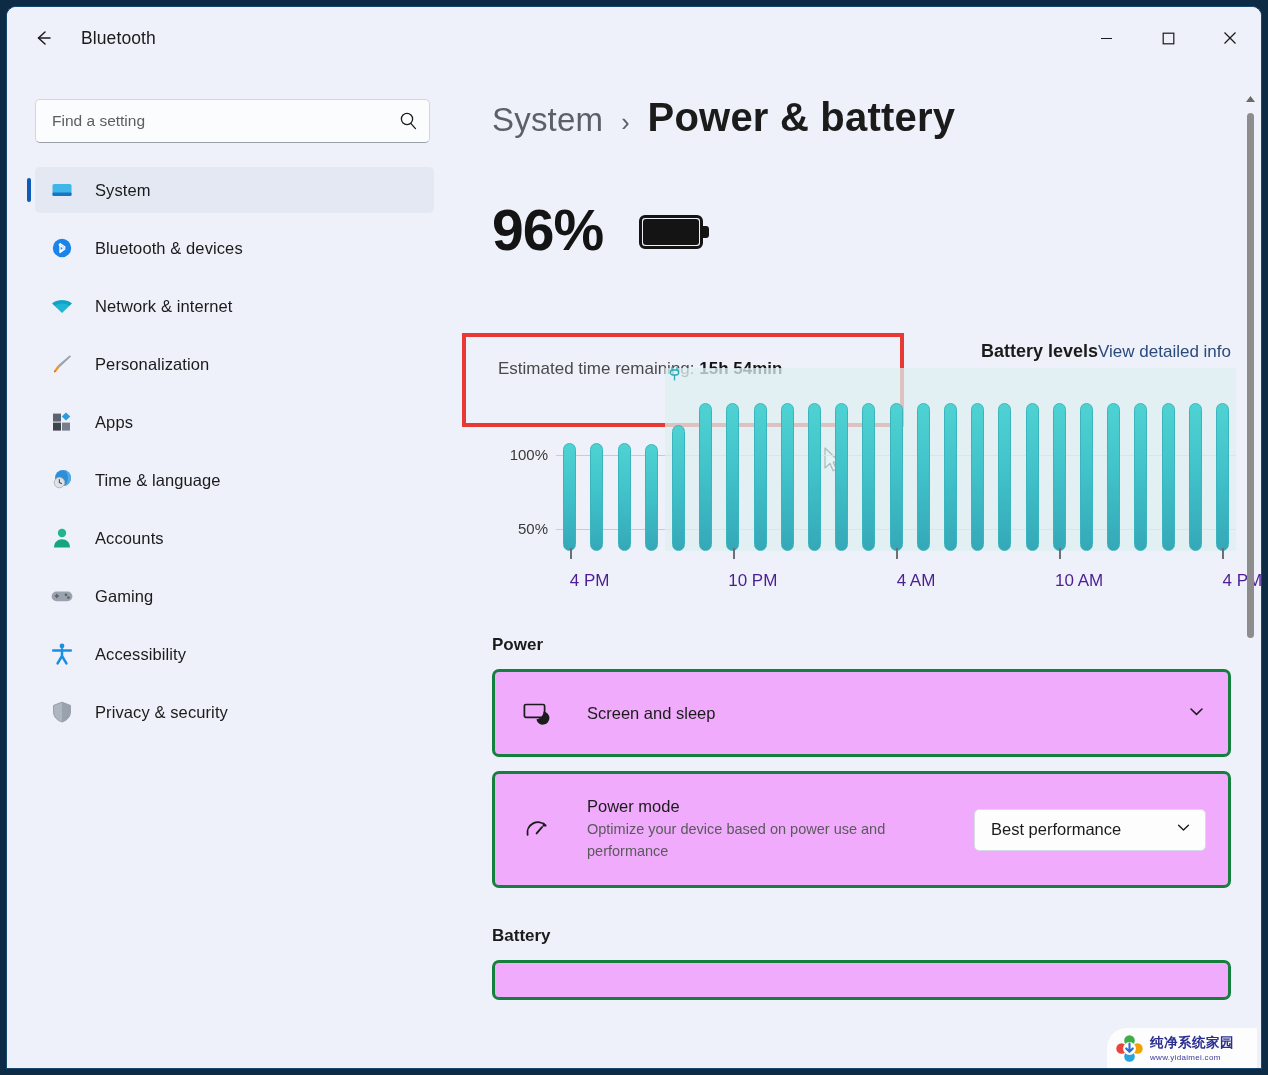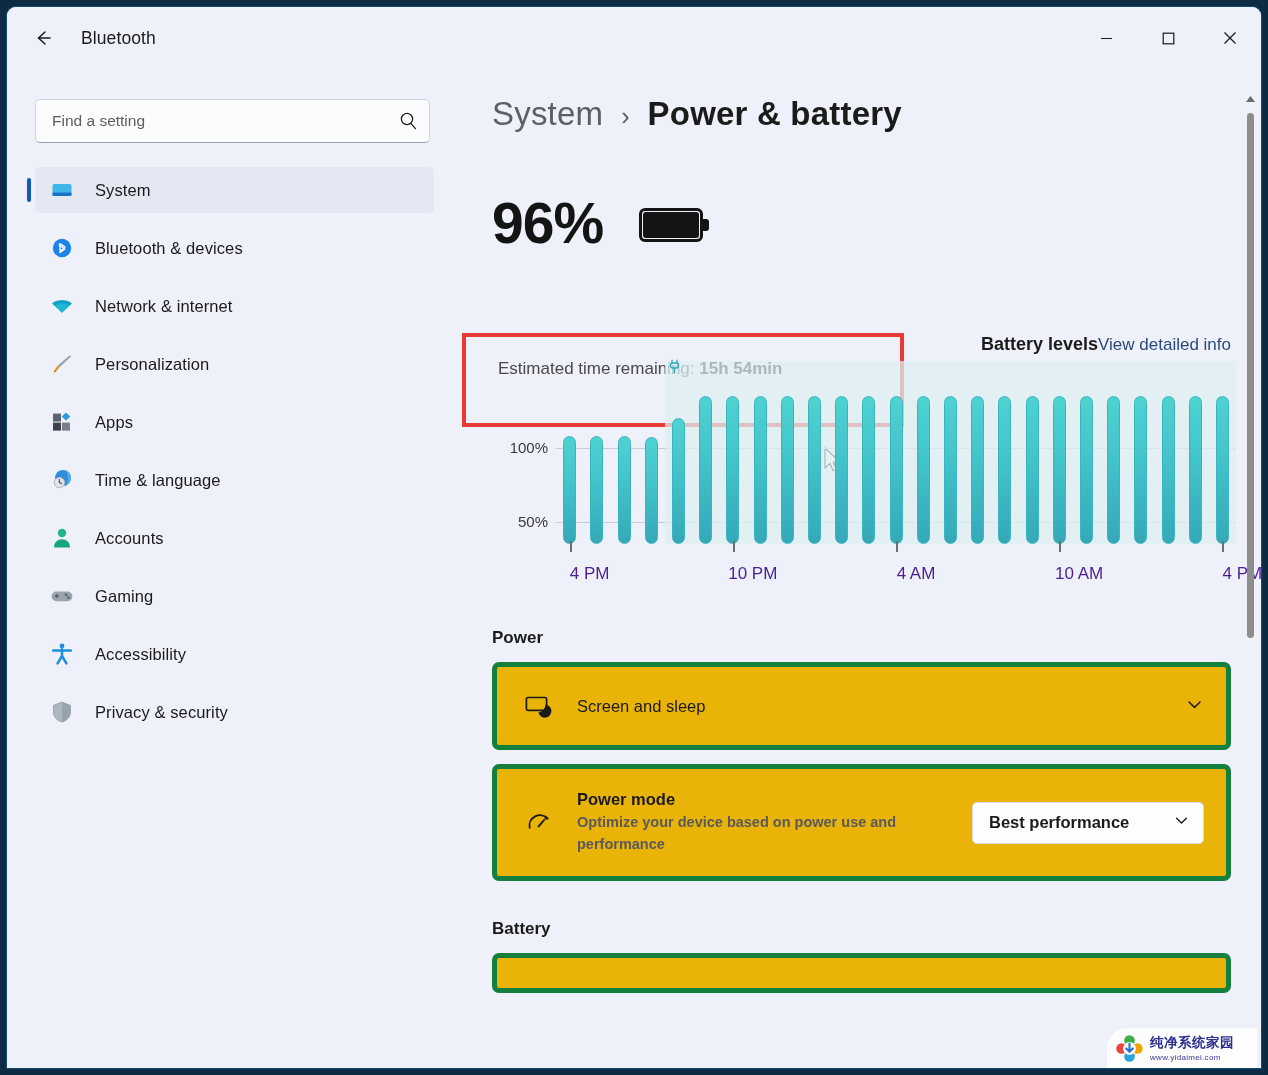--- a/index.html
+++ b/index.html
@@ -91,21 +91,21 @@
      display:flex; align-items:center; justify-content:center; flex:0 0 auto; }
   .nav-label { font-size:16.5px; color:#1b1b1b; letter-spacing:.1px; }
   
   .main {
     position:absolute; left:455px; top:62px; right:0; bottom:0;
     overflow:hidden;
   }
   .breadcrumb { margin:26px 0 0 30px; display:flex; align-items:baseline; }
   .bc-parent { font-size:33px; color:#5b5f66; letter-spacing:.2px; }
   .bc-sep { font-size:25px; color:#5b5f66; margin:0 18px; }
-  .bc-current { font-size:33px; font-weight:bold; color:#1b1b1b; letter-spacing:.2px; }
+  .bc-current { font-size:40px; font-weight:bold; color:#1b1b1b; letter-spacing:.2px; }
   .battery-row { display:flex; align-items:center; margin:62px 0 0 30px; }
   .batt-pct { font-size:57px; font-weight:bold; color:#141414; letter-spacing:-1px; line-height:1; }
   .batt-glyph { margin-left:36px; position:relative; width:72px; height:40px; }
   .batt-glyph .shell {
     position:absolute; left:0; top:4px; width:64px; height:34px;
     border:3px solid #141414; border-radius:6px;
   }
   .batt-glyph .fill {
     position:absolute; left:4px; top:8px; width:56px; height:26px;
     background:#141414; border-radius:3px;
@@ -138,23 +138,23 @@
     position:absolute; bottom:0; width:13px; border-radius:7px;
     background:linear-gradient(180deg,#4fd2d2 0%,#41c3ca 45%,#35a8b8 100%);
     border:1px solid #3ab4bd;
   }
   .xtick { position:absolute; bottom:40px; width:2px; height:11px; background:#6b6f76; }
   .xlab { position:absolute; bottom:8px; font-size:17px; color:#4c1d95;
      transform:translateX(-50%); white-space:nowrap;margin-left:20px; }
   
   .group-title { margin:36px 0 0 30px; font-size:17px; font-weight:bold; color:#1b1b1b; }
   .card {
-    margin:14px 30px 0 30px; background:#eab308; border:5px solid #15803d;
+    margin:14px 30px 0 30px; background:#f0abfc; border:3px solid #15803d;
     border-radius:7px; display:flex; align-items:center; padding:0 22px;
-    cursor:pointer; position:relative;
+    cursor:pointer; position:relative;gap:12px;
   }
   .card-ico { width:40px; flex:0 0 auto; display:flex; align-items:center; justify-content:center; }
   .card-text { flex:1 1 auto; margin-left:18px; }
   .card-title { font-size:16.5px; color:#1b1b1b; }
   .card-sub { font-size:14.5px; color:#5a5a5a; line-height:1.45; margin-top:3px; max-width:355px; }
   .chev { color:#1b1b1b; flex:0 0 auto; }
   .dropdown {
     display:flex; align-items:center; justify-content:space-between;
     width:232px; height:42px; background:#fdfdfe; border:1px solid #d6dae3;
     border-radius:5px; padding:0 13px 0 16px; cursor:pointer; flex:0 0 auto;
@@ -434,21 +434,21 @@
       <div class="card-text">
         <div class="card-title">Screen and sleep</div>
       </div>
       <span class="chev">
         <svg width="19" height="19" viewBox="0 0 19 19">
           <path d="M4 7 L9.5 12.4 L15 7" fill="none" stroke="currentColor" stroke-width="1.5" stroke-linecap="round" stroke-linejoin="round"></path>
         </svg>
       </span>
     </div>
 
-    <div class="card" style="height:117px;font-weight:bold;">
+    <div class="card" style="height:117px;">
       <span class="card-ico">
         <svg width="29" height="29" viewBox="0 0 29 29">
           <path d="M4.6 19.8 A10.6 10.6 0 0 1 22.6 10.4" fill="none" stroke="#1b1b1b" stroke-width="1.8" stroke-linecap="round"></path>
           <path d="M20.6 7.2 L23.6 11.2 L19.2 11.8 Z" fill="#1b1b1b"></path>
           <line x1="13.6" y1="18.4" x2="19" y2="12.2" stroke="#1b1b1b" stroke-width="1.9" stroke-linecap="round"></line>
         </svg>
       </span>
       <div class="card-text">
         <div class="card-title">Power mode</div>
         <div class="card-sub">Optimize your device based on power use and performance</div>

